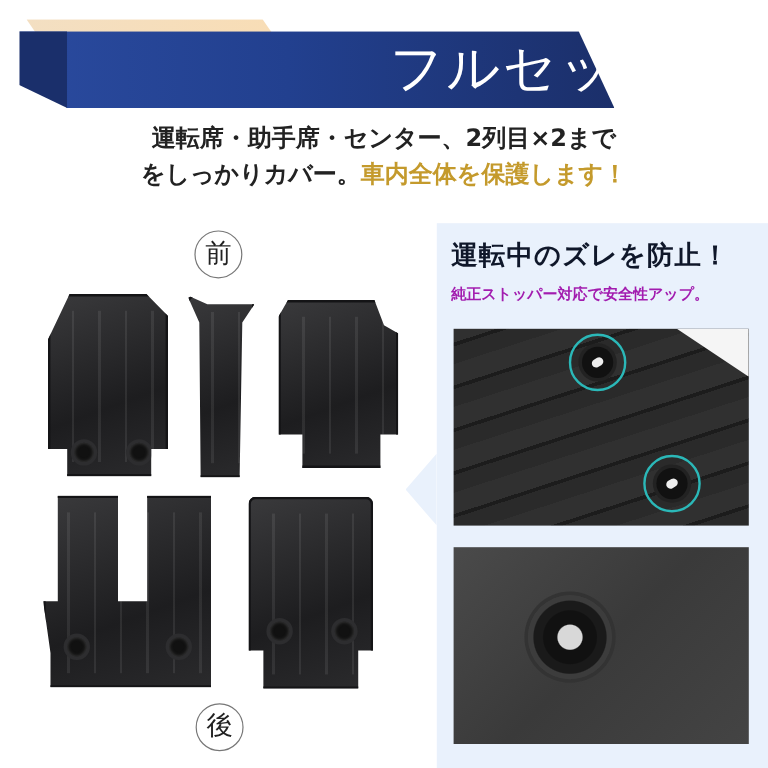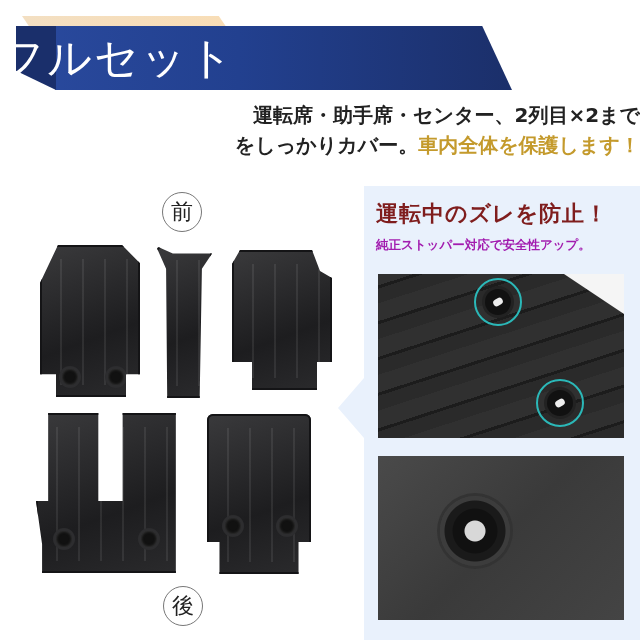--- a/index.html
+++ b/index.html
@@ -16,27 +16,27 @@
     position: absolute; left: 16px; top: 26px; width: 496px; height: 64px;
     background: linear-gradient(90deg, #2a4a9e 0%, #22408f 45%, #1b2f6a 100%);
     clip-path: polygon(0 0, 94% 0, 100% 100%, 8% 100%);
   }
   .banner-fold {
     position: absolute; left: 16px; top: 26px; width: 40px; height: 64px;
     background: #1a2f6b;
     clip-path: polygon(0 0, 100% 0, 100% 100%, 0 70%);
   }
   .banner-title {
-    position: absolute; left: 0; top: 32px; width: 560px; text-align: left;
+    position: absolute; left: 0; top: 32px; width: 560px; text-align: right;
     color: #ffffff; font-size: 44px; font-weight: normal; letter-spacing: 2px; line-height: 52px;
   }
 
   
   .intro {
-    position: absolute; left: 0; top: 100px; width: 640px; text-align: right;
+    position: absolute; left: 0; top: 100px; width: 640px; text-align: center;
     font-size: 20px; font-weight: bold; color: #222; line-height: 30px;
   }
   .intro .hl { color: #c49a2c; }
 
   
   .badge {
     position: absolute; width: 40px; height: 40px; border-radius: 50%;
     border: 1.5px solid #777; background: #fff; color: #222;
     font-size: 22px; text-align: center; line-height: 37px;
   }
@@ -58,21 +58,21 @@
   
   .panel {
     position: absolute; left: 364px; top: 186px; width: 276px; height: 454px;
     background: #e9f1fc;
   }
   .panel-pointer {
     position: absolute; left: 338px; top: 378px; width: 26px; height: 60px;
     background: #e9f1fc; clip-path: polygon(100% 0, 0 50%, 100% 100%);
   }
   .panel-title {
-    position: absolute; left: 376px; top: 200px; color: #7f1d1d;
+    position: absolute; left: 376px; top: 200px; color: #0f172a;
     font-size: 22px; font-weight: bold; letter-spacing: 1px; line-height: 28px; white-space: nowrap;
   }
   .panel-sub {
     position: absolute; left: 376px; top: 237px; color: #a21caf;
     font-size: 12.5px; font-weight: bold; line-height: 16px; white-space: nowrap;
   }
   .photo {
     position: absolute; overflow: hidden;
     background: repeating-linear-gradient(-18deg, #2a2a2a 0 14px, #1c1c1c 14px 17px, #303030 17px 34px);
   }

